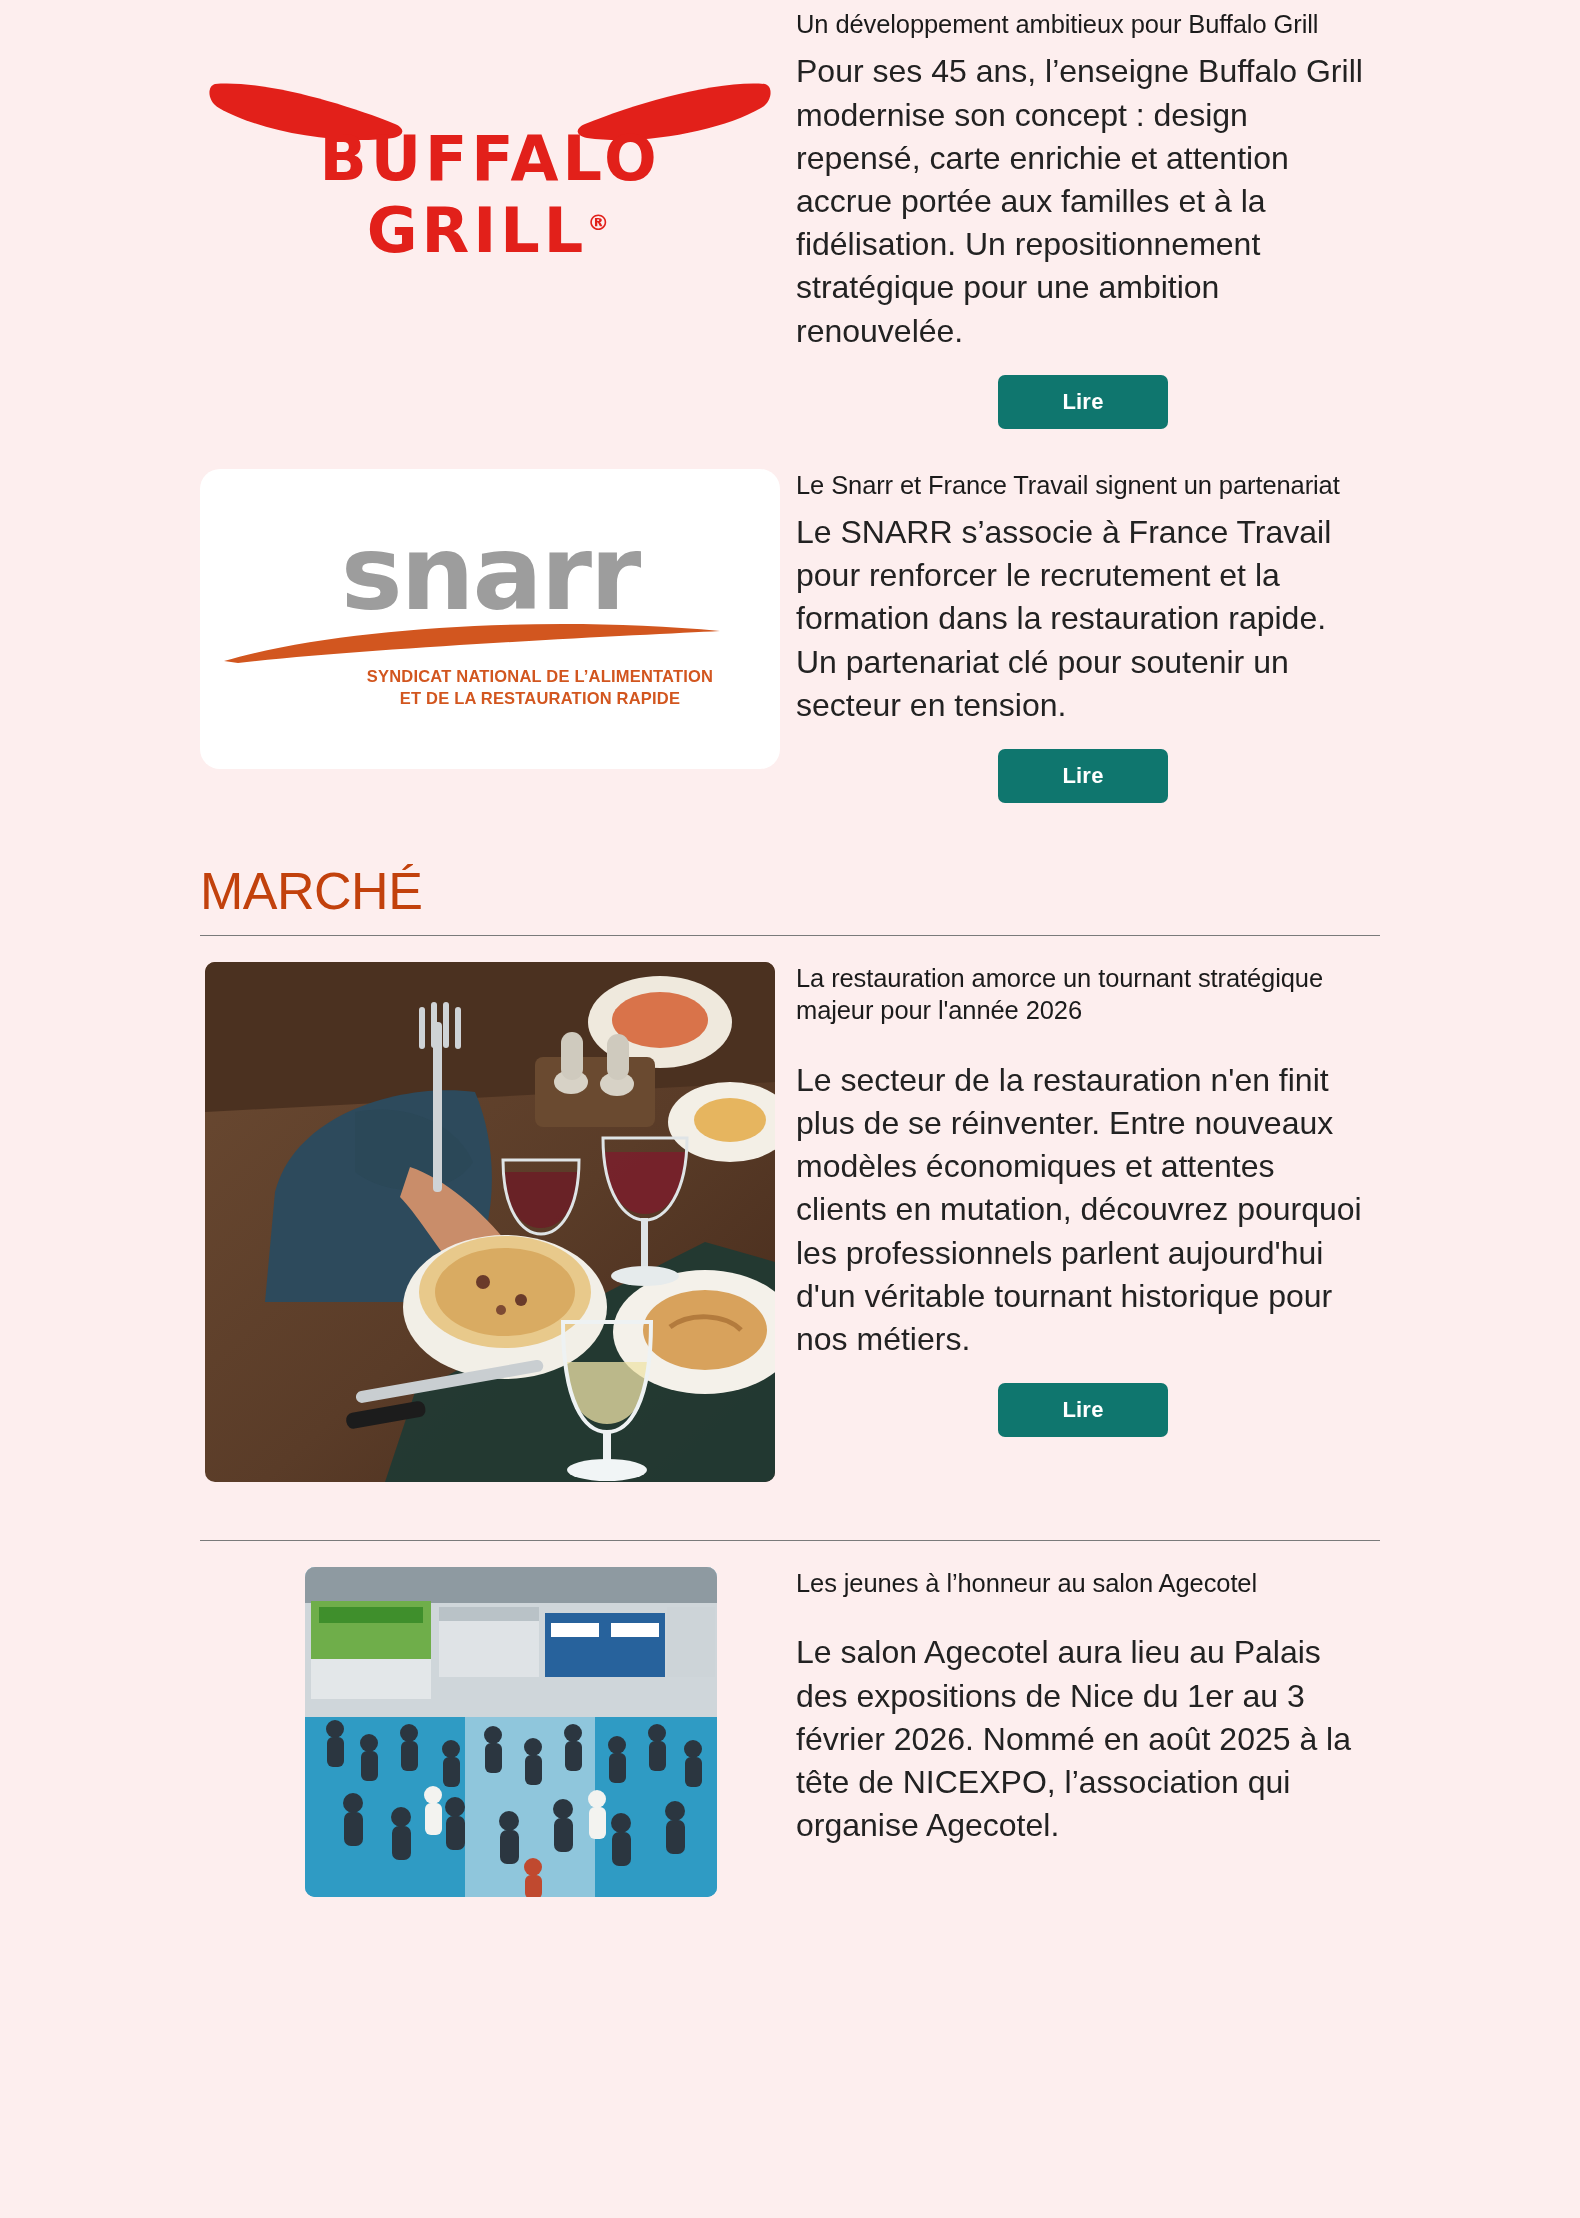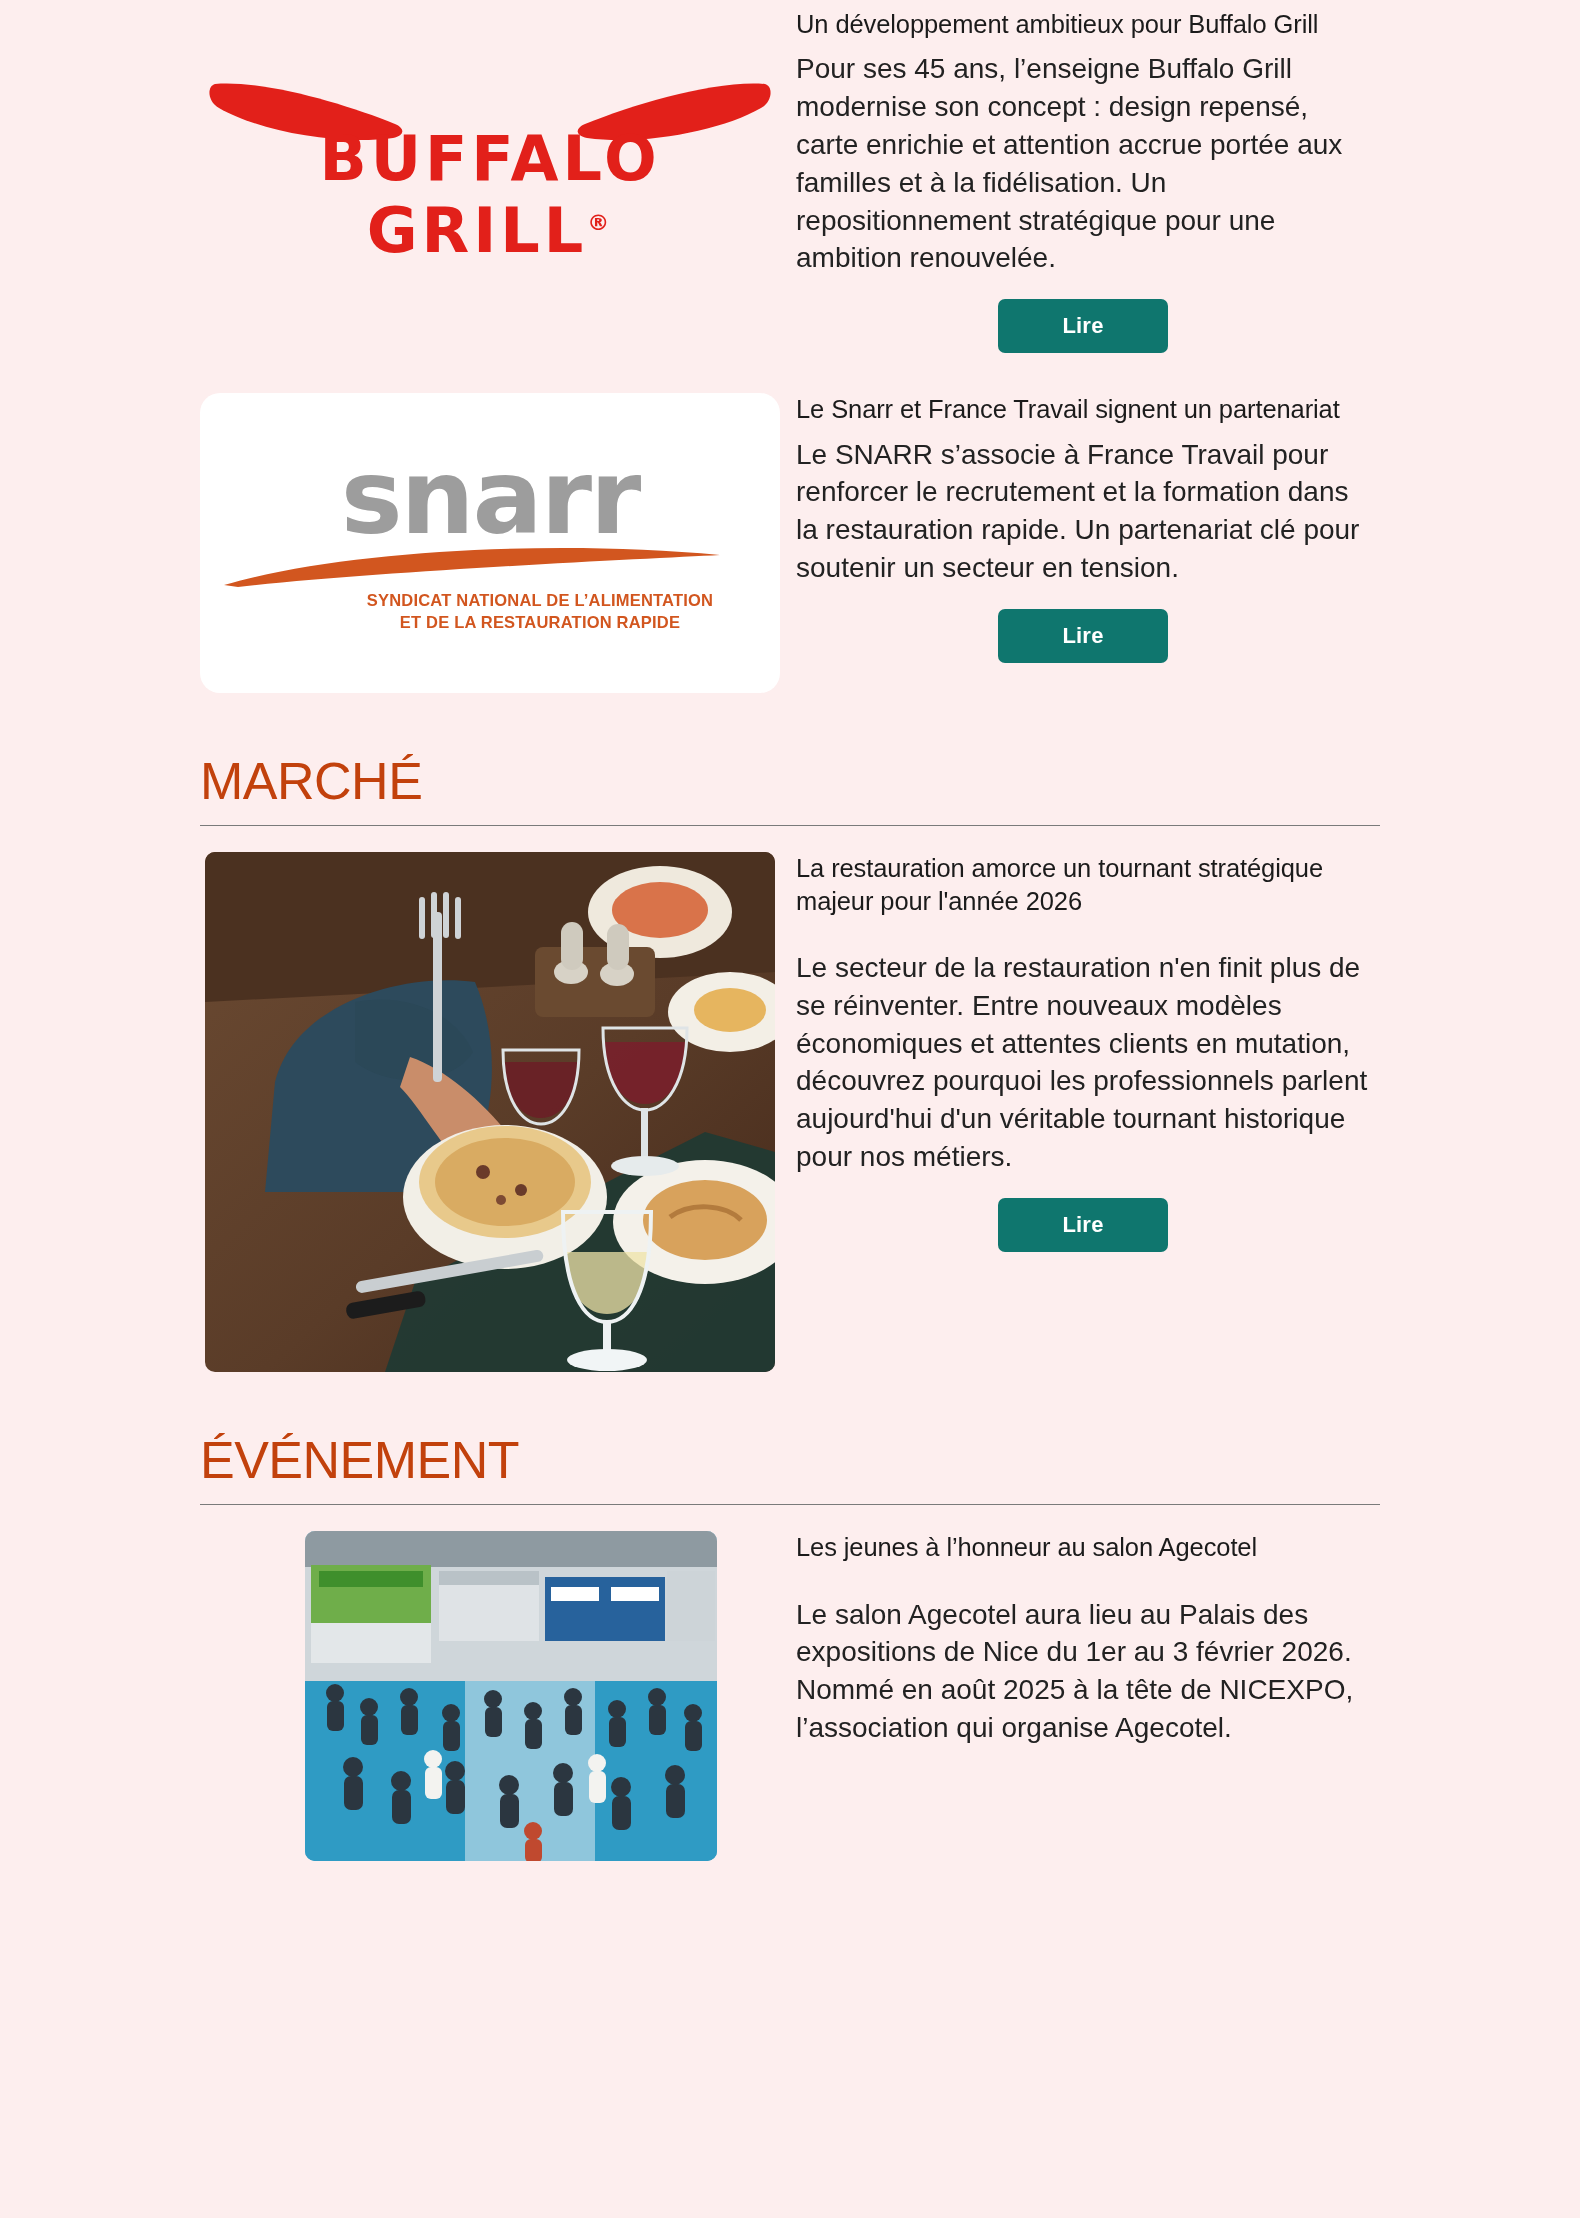--- a/index.html
+++ b/index.html
@@ -51,21 +51,21 @@
   }
   .art-title {
     font-size: 25.5px;
     line-height: 1.27;
     font-weight: normal;
     color: #1b1b1b;
     margin: 0 0 10px 0;
     letter-spacing: -0.1px;
   }
   .art-text {
-    font-size: 28px;
+    font-size: 32px;
     line-height: 1.35;
     color: #222222;
     margin: 0;
   }
   .btn-row {
     display: flex;
     justify-content: center;
     margin-top: 22px;
   }
   .read-btn {
@@ -339,23 +339,20 @@
         <div class="spacer-sm"></div>
         <p class="art-text">Le secteur de la restauration n'en finit plus de se réinventer. Entre nouveaux modèles économiques et attentes clients en mutation, découvrez pourquoi les professionnels parlent aujourd'hui d'un véritable tournant historique pour nos métiers.</p>
         <div class="btn-row">
           <button class="read-btn">Lire</button>
         </div>
       </div>
     </div>
 
     <div class="spacer-lg"></div>
 
-    <div class="section">
-      <h2>ÉVÉNEMENT</h2>
-    </div>
     <div class="rule"></div>
 
     <div class="article">
       <div class="art-media">
         <div class="photo photo-salon">
           <svg width="412" height="330" viewBox="0 0 412 330">
             <rect width="412" height="330" fill="#2f9bc4"></rect>
             <rect x="0" y="0" width="412" height="150" fill="#cfd6da"></rect>
             <rect x="0" y="0" width="412" height="36" fill="#8e9aa1"></rect>
 

